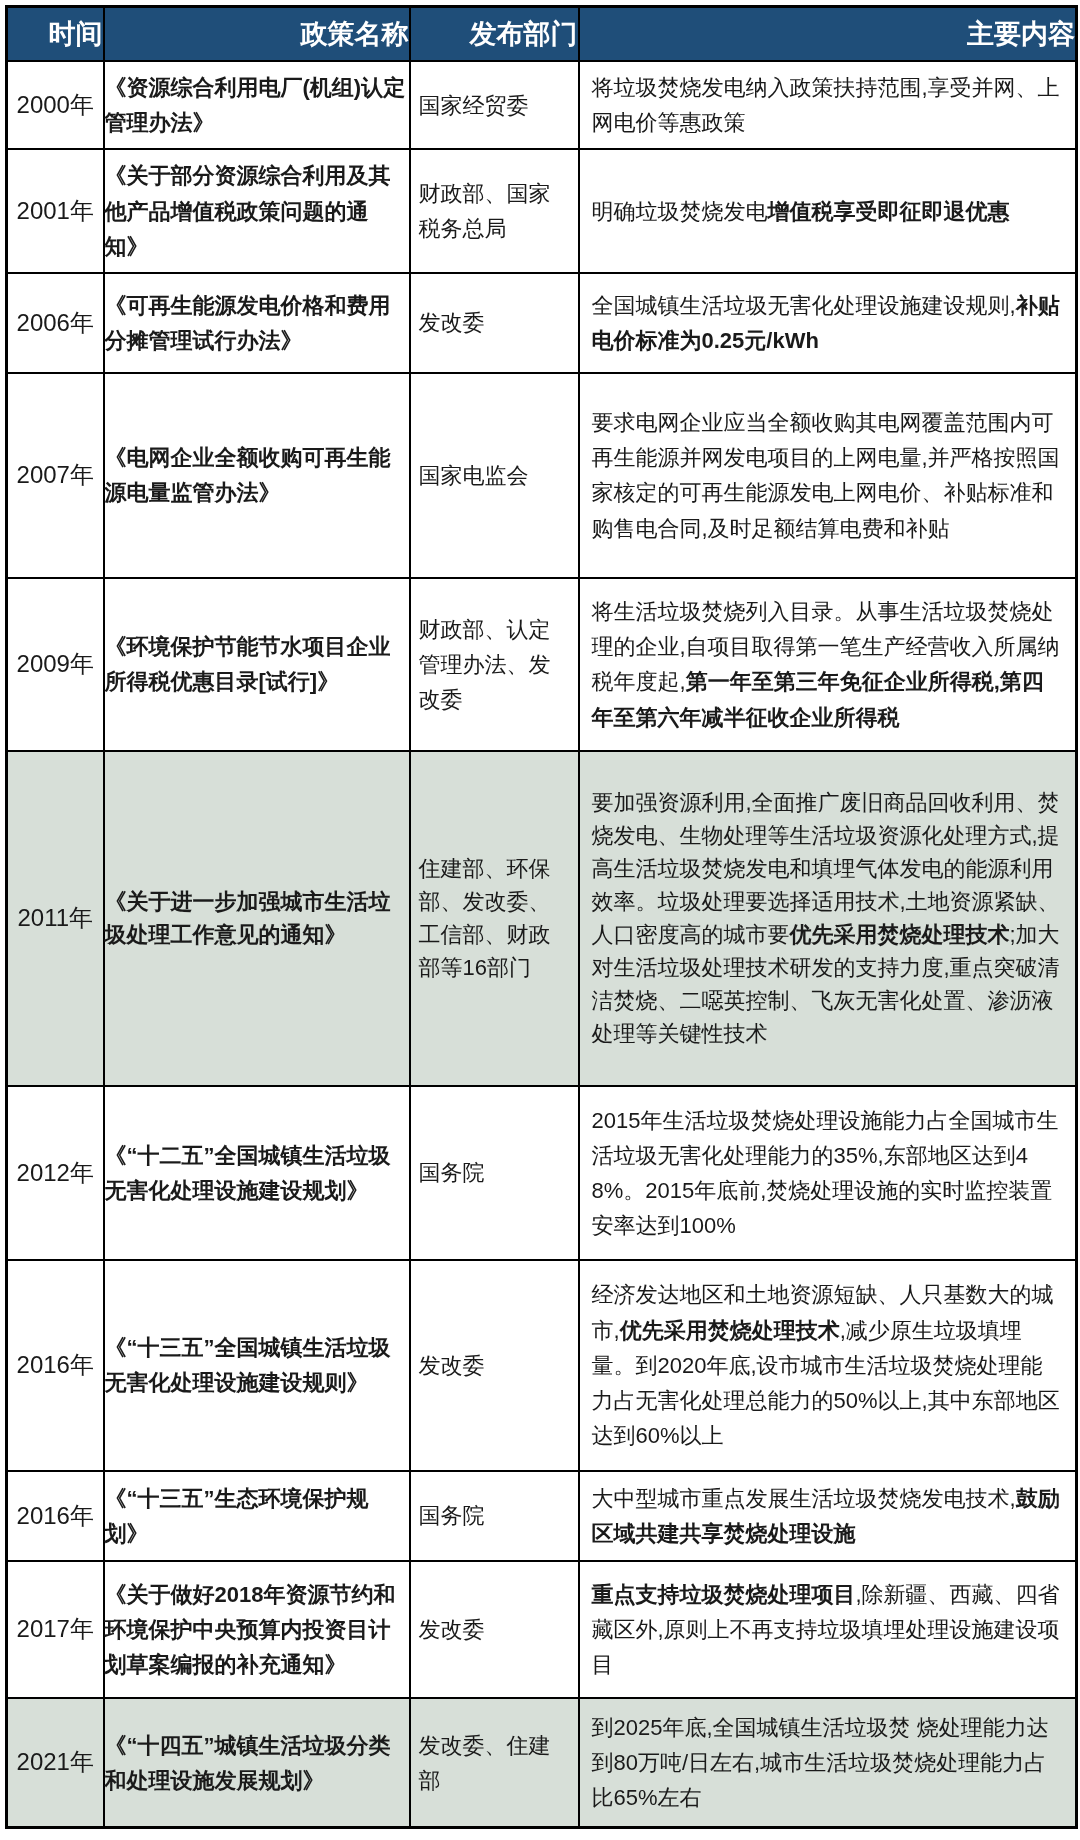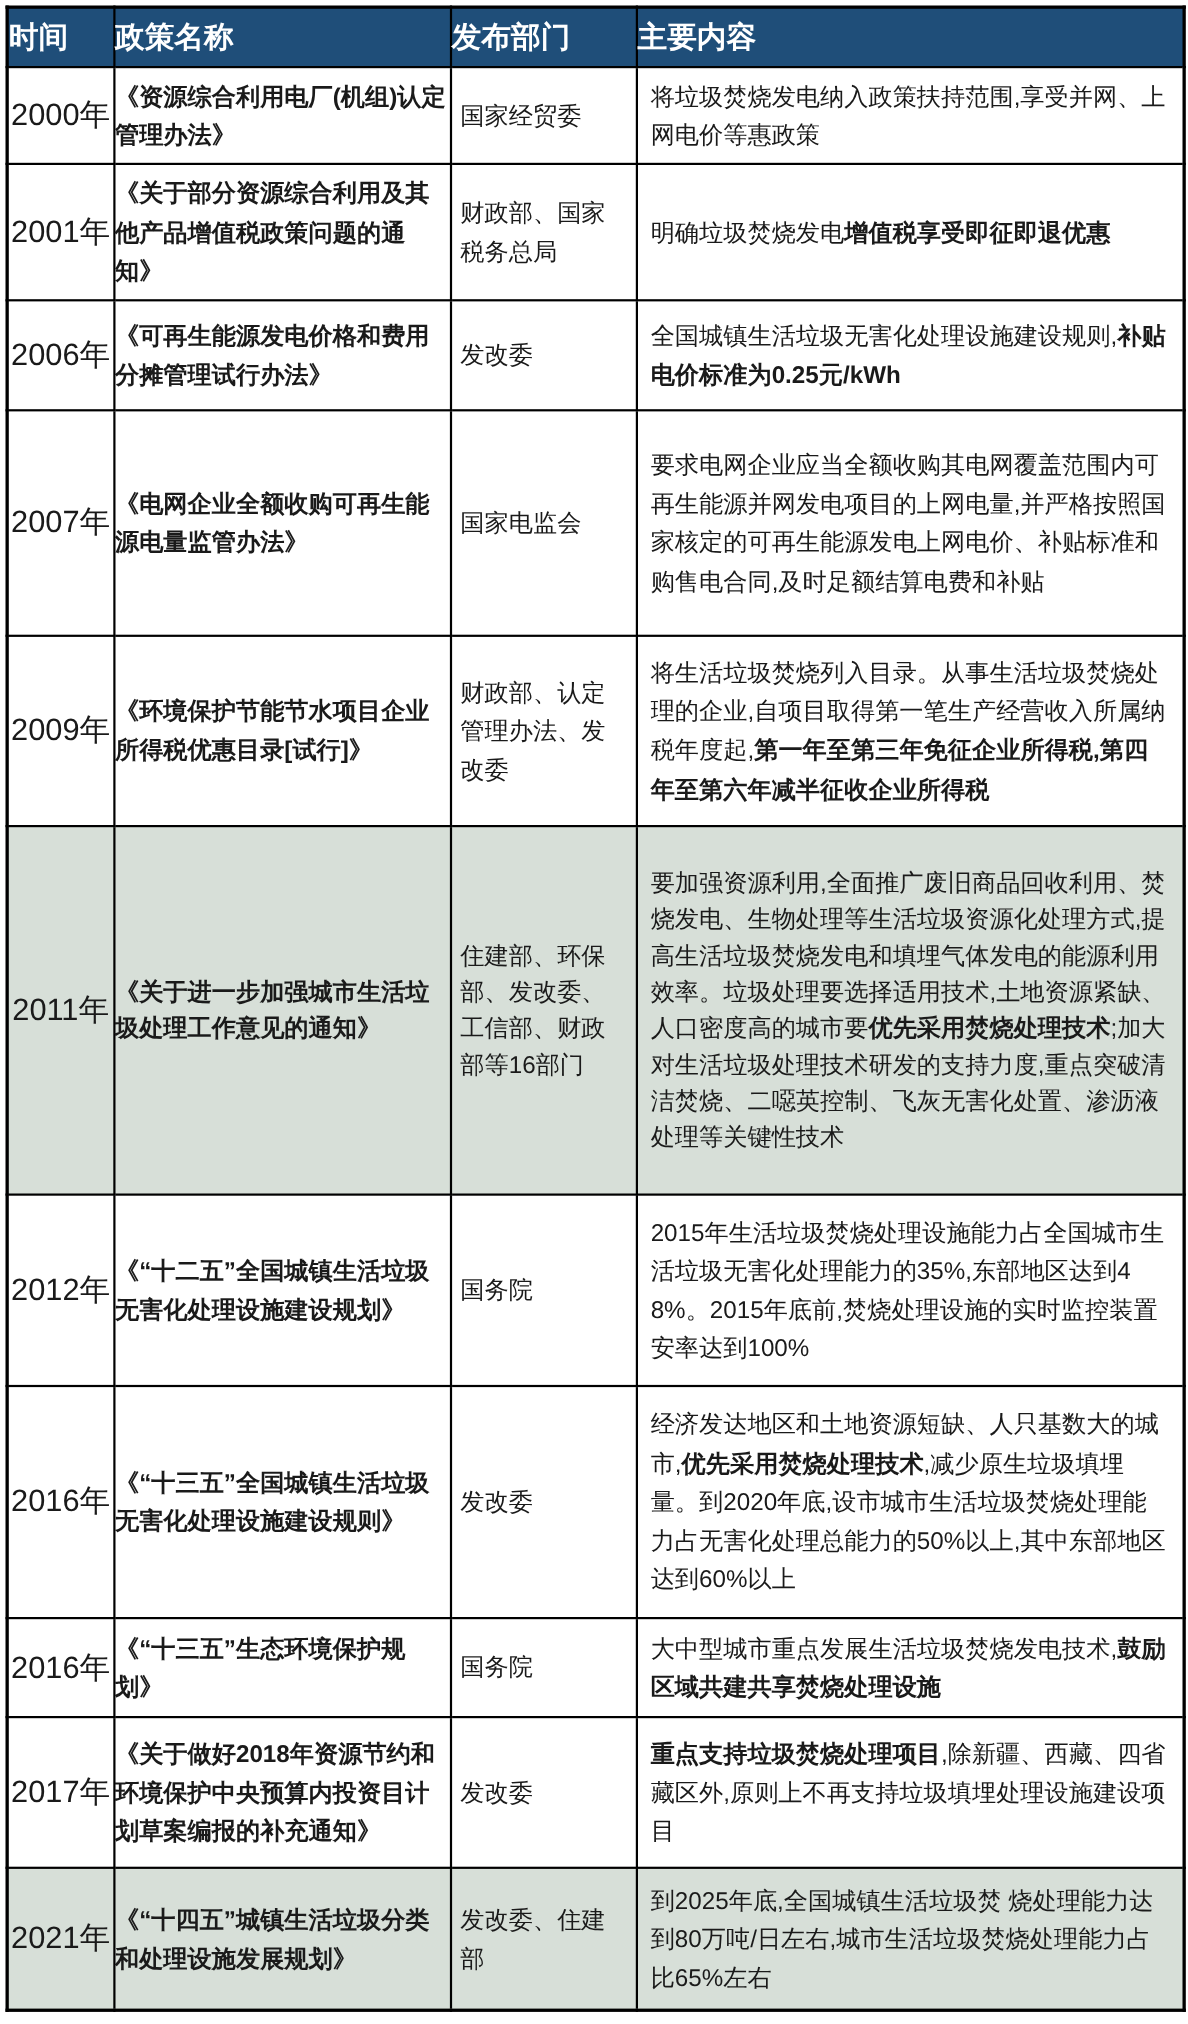--- a/index.html
+++ b/index.html
@@ -18,34 +18,34 @@
     border:3px solid var(--border,#000);
   }
   col.c-year{width:97px;}
   col.c-name{width:306px;}
   col.c-dept{width:169px;}
   col.c-content{width:498px;}
   th{
     background:var(--header-bg,#1F4E79);
     color:var(--header-text,#fff);
     font-size:27px;font-weight:bold;
-    height:52px;text-align:left;
+    height:52px;text-align:right;
     border:2px solid var(--border,#000);
     padding:0;
   }
   td{
     border:2px solid var(--border,#000);
     vertical-align:middle;
     font-size:22px;
     line-height:1.6;
     background:#ffffff;
     word-break:break-all;
   }
   tr.highlight td{background:var(--highlight-bg,#D7DFD8);margin-left:14px;}
-  td.year-cell{text-align:center;font-size:28px;padding:0 2px;white-space:nowrap;}
+  td.year-cell{text-align:center;font-size:24px;padding:0 2px;white-space:nowrap;}
   td.policy-name-cell{text-align:left;padding:8px 0;font-weight:bold;}
   td.dept-cell{text-align:left;padding:25px 8px;}
   td.content-cell{text-align:left;padding:8px 12px;}
   td.content-cell b{font-weight:bold;}
   
   tr.r0{height:83px;}
   tr.r1{height:105px;}
   tr.r2{height:100px;}
   tr.r3{height:205px;}
   tr.r4{height:173px;}

